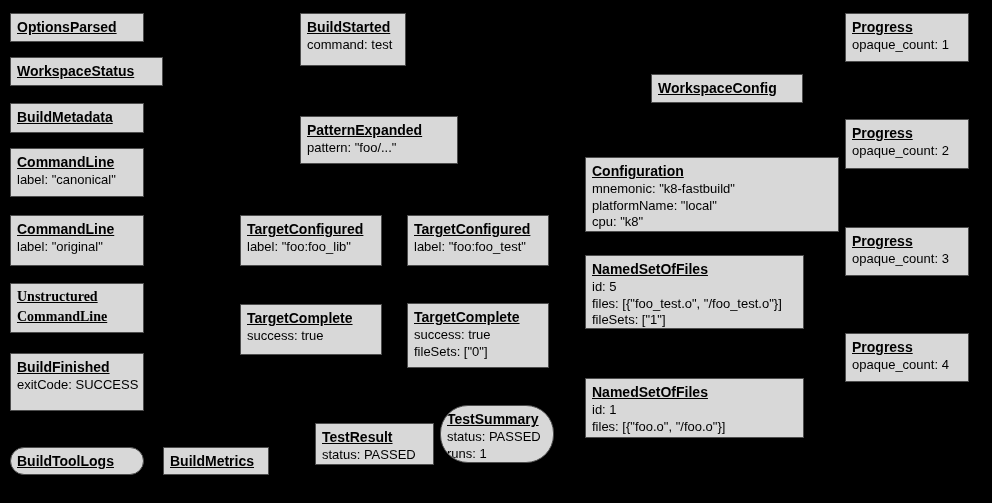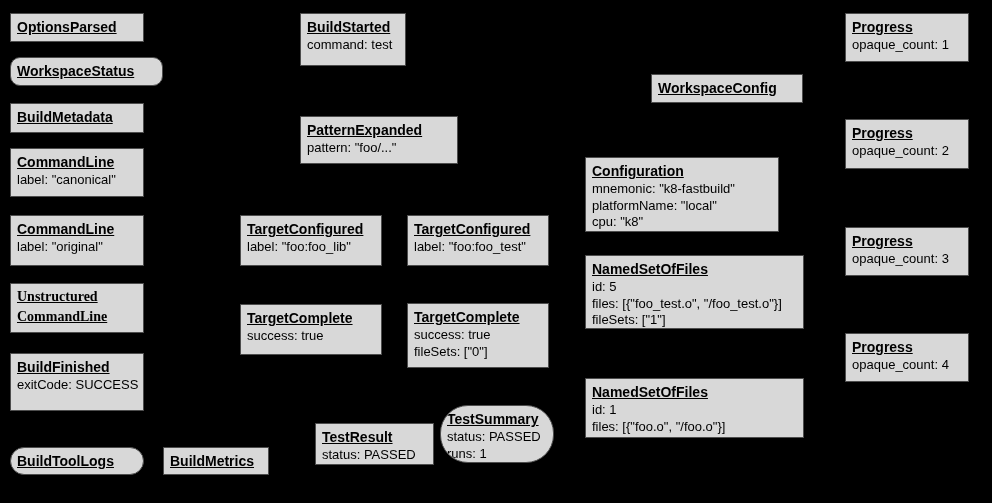--- a/index.html
+++ b/index.html
@@ -33,38 +33,38 @@
     white-space: normal;
   }
   .node .b {
     display: block;
     font-size: 13px;
     line-height: 16.5px;
     white-space: nowrap;
   }
   
   .p0  { left: 10px;  top: 13px;  width: 134px; height: 29px; }
-  .p1  { left: 10px;  top: 57px;  width: 153px; height: 29px; border-radius: 10px; }
+  .p1  { left: 10px;  top: 57px;  width: 153px; height: 29px; }
   .p2  { left: 10px;  top: 103px; width: 134px; height: 30px; }
   .p3  { left: 10px;  top: 148px; width: 134px; height: 49px; }
   .p4  { left: 10px;  top: 215px; width: 134px; height: 51px; }
   .p5  { left: 10px;  top: 283px; width: 134px; height: 50px; font-family: Liberation Serif, serif; }
   .p6  { left: 10px;  top: 353px; width: 134px; height: 58px; }
   .p7  { left: 10px;  top: 447px; width: 134px; height: 28px; border-radius: 14px; }
   .p8  { left: 163px; top: 447px; width: 106px; height: 28px; }
   .p9  { left: 300px; top: 13px;  width: 106px; height: 53px; }
   .p10 { left: 300px; top: 116px; width: 158px; height: 48px; }
   .p11 { left: 240px; top: 215px; width: 142px; height: 51px; }
   .p12 { left: 407px; top: 215px; width: 142px; height: 51px; }
   .p13 { left: 240px; top: 304px; width: 142px; height: 51px; }
   .p14 { left: 407px; top: 303px; width: 142px; height: 65px; }
   .p15 { left: 315px; top: 423px; width: 119px; height: 42px; }
   .p16 { left: 440px; top: 405px; width: 114px; height: 58px; border-radius: 28px; }
   .p17 { left: 651px; top: 74px;  width: 152px; height: 29px; }
-  .p18 { left: 585px; top: 157px; width: 194px; height: 75px; }
+  .p18 { left: 585px; top: 157px; width: 254px; height: 75px; }
   .p19 { left: 585px; top: 255px; width: 219px; height: 74px; }
   .p20 { left: 585px; top: 378px; width: 219px; height: 60px; }
   .p21 { left: 845px; top: 13px;  width: 124px; height: 49px; }
   .p22 { left: 845px; top: 119px; width: 124px; height: 50px; }
   .p23 { left: 845px; top: 227px; width: 124px; height: 49px; }
   .p24 { left: 845px; top: 333px; width: 124px; height: 49px; }
 </style>
 </head>
 <body>
 

